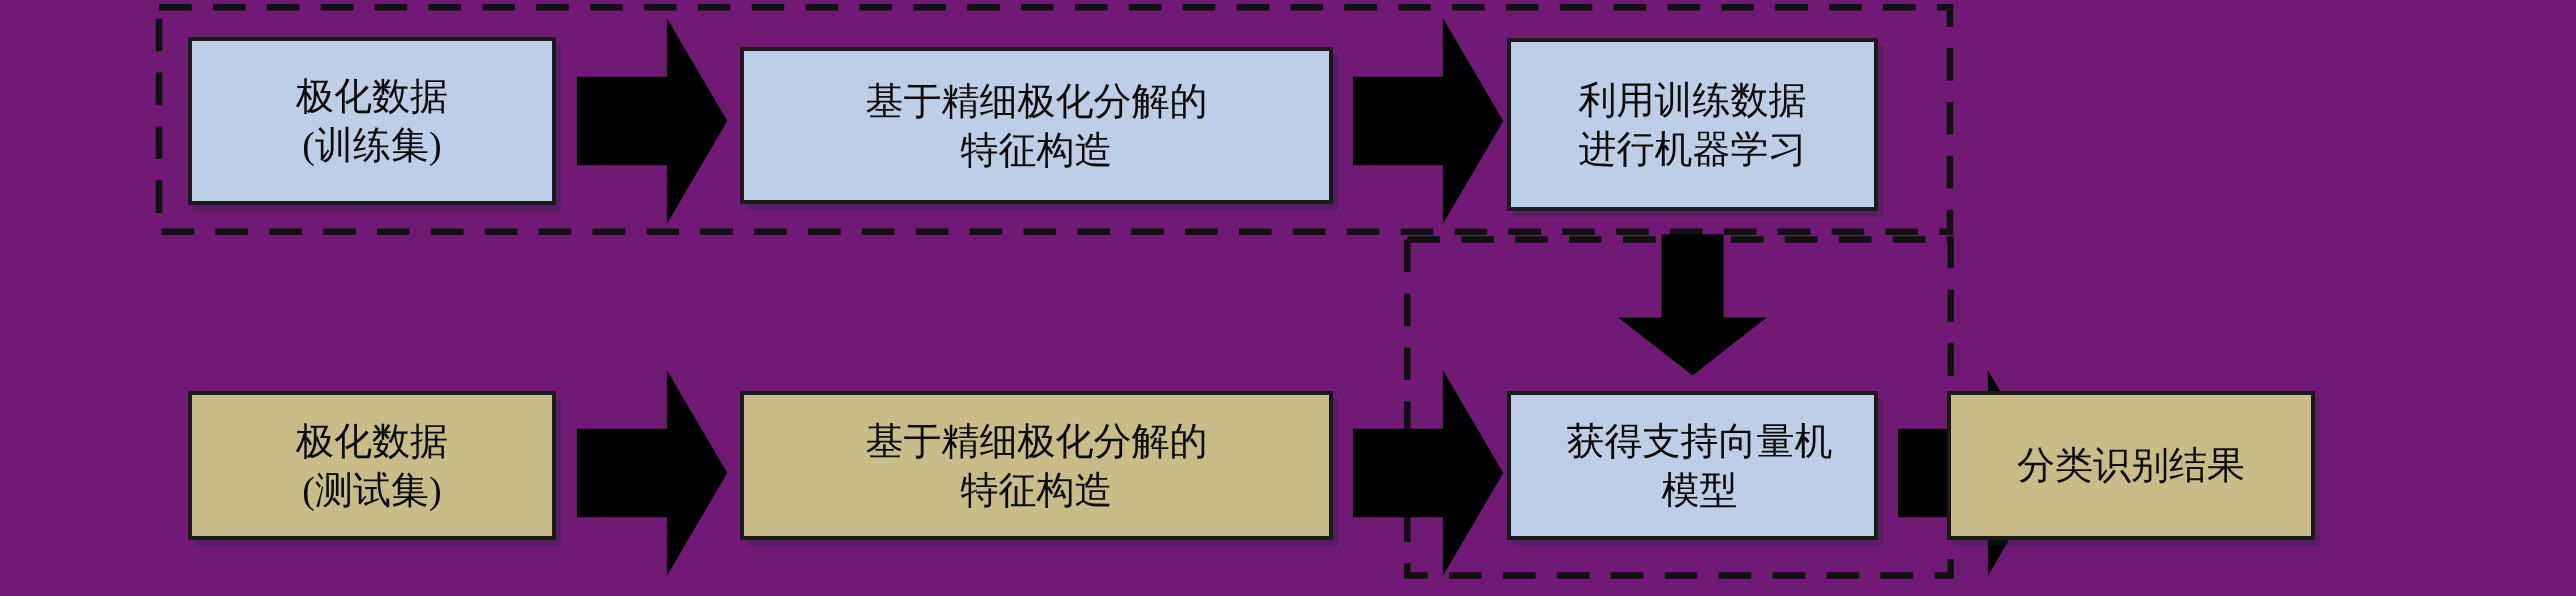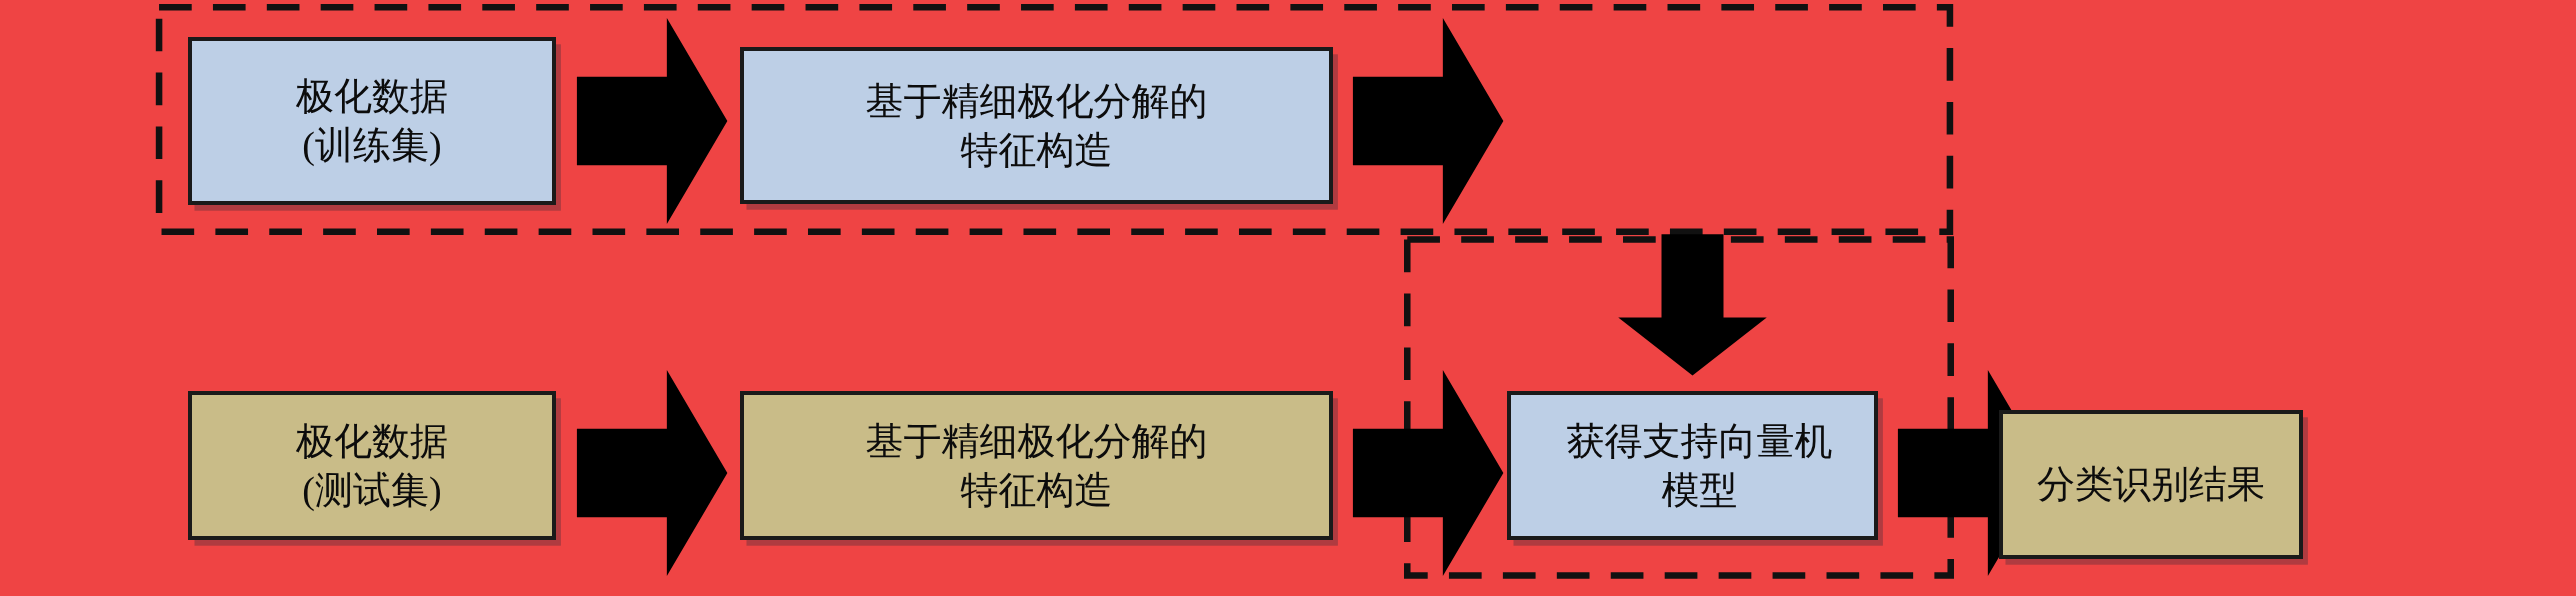--- a/index.html
+++ b/index.html
@@ -1,16 +1,16 @@
 <!DOCTYPE html>
 <html style="font-size:13px"><head>
 <meta charset="utf-8">
 <style>
   html,body{margin:0;padding:0;background:#ffffff;}
-  #stage{position:relative;width:2576px;height:597px;background:#ef4444;
+  #stage{position:relative;width:2576px;height:597px;background:#701a75;
          font-family:"Liberation Serif","DejaVu Serif",serif;overflow:hidden;}
 
   .dashbox{position:absolute;box-sizing:border-box;pointer-events:none;}
 
   .node{position:absolute;box-sizing:border-box;
         border:4.1px solid #1a1a1a;
         display:flex;align-items:center;justify-content:center;
         text-align:center;line-height:1.28;
         font-size:38px;color:#0c0c0c;
         box-shadow:5.7px 6.5px 0 -0.8px rgba(30,40,55,.30);}
@@ -53,20 +53,24 @@
     <span class="lbl">基于精细极化分解的
 特征构造</span>
   </div>
 
   <div class="arrow" style="left:1348px;top:18px;width:157px;height:206px;">
     <svg viewBox="0 0 192 252" preserveAspectRatio="none">
       <path d="M 6 72 L 116 72 L 116 0 L 190 126 L 116 252 L 116 180 L 6 180 Z" fill="#000000"></path>
     </svg>
   </div>
 
+  <div class="node blue" style="left:1507px;top:38px;width:371px;height:173px;">
+    <span class="lbl">利用训练数据
+进行机器学习</span>
+  </div>
 
   <div class="arrow" style="left:1615px;top:231px;width:155px;height:147px;">
     <svg viewBox="0 0 190 180" preserveAspectRatio="none">
       <path d="M 57 4 L 133 4 L 133 106 L 186 106 L 95 177 L 4 106 L 57 106 Z" fill="#000000"></path>
     </svg>
   </div>
 
   <div class="node tan" style="left:188px;top:391px;width:368px;height:149px;">
     <span class="lbl">极化数据
 (测试集)</span>
@@ -93,18 +97,18 @@
     <span class="lbl">获得支持向量机
 模型</span>
   </div>
 
   <div class="arrow" style="left:1893px;top:370px;width:157px;height:206px;">
     <svg viewBox="0 0 192 252" preserveAspectRatio="none">
       <path d="M 6 72 L 116 72 L 116 0 L 190 126 L 116 252 L 116 180 L 6 180 Z" fill="#000000"></path>
     </svg>
   </div>
 
-  <div class="node tan" style="left:1999px;top:391px;width:304px;height:149px;margin-top:19px;">
+  <div class="node tan" style="left:1947px;top:391px;width:368px;height:149px;">
     <span class="lbl">分类识别结果</span>
   </div>
 
 </div>
 
 
 </body></html>

